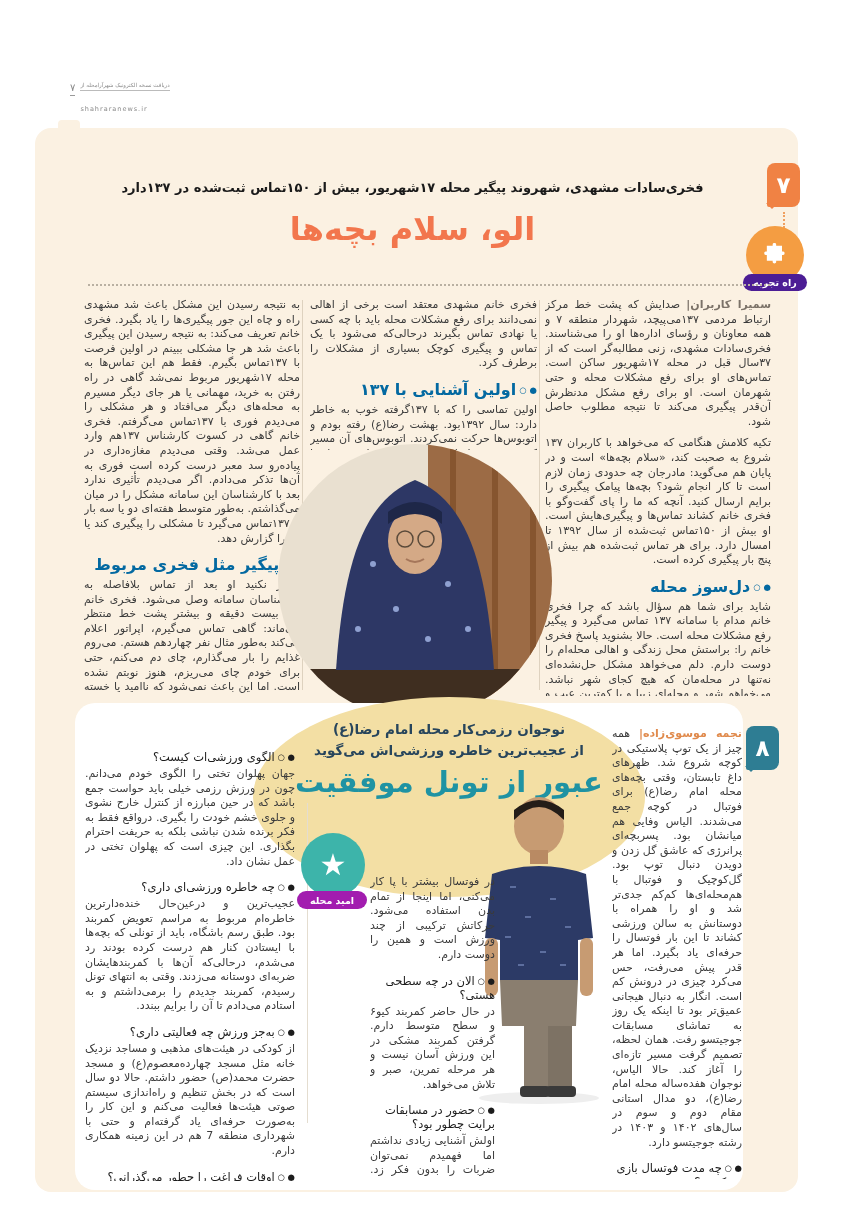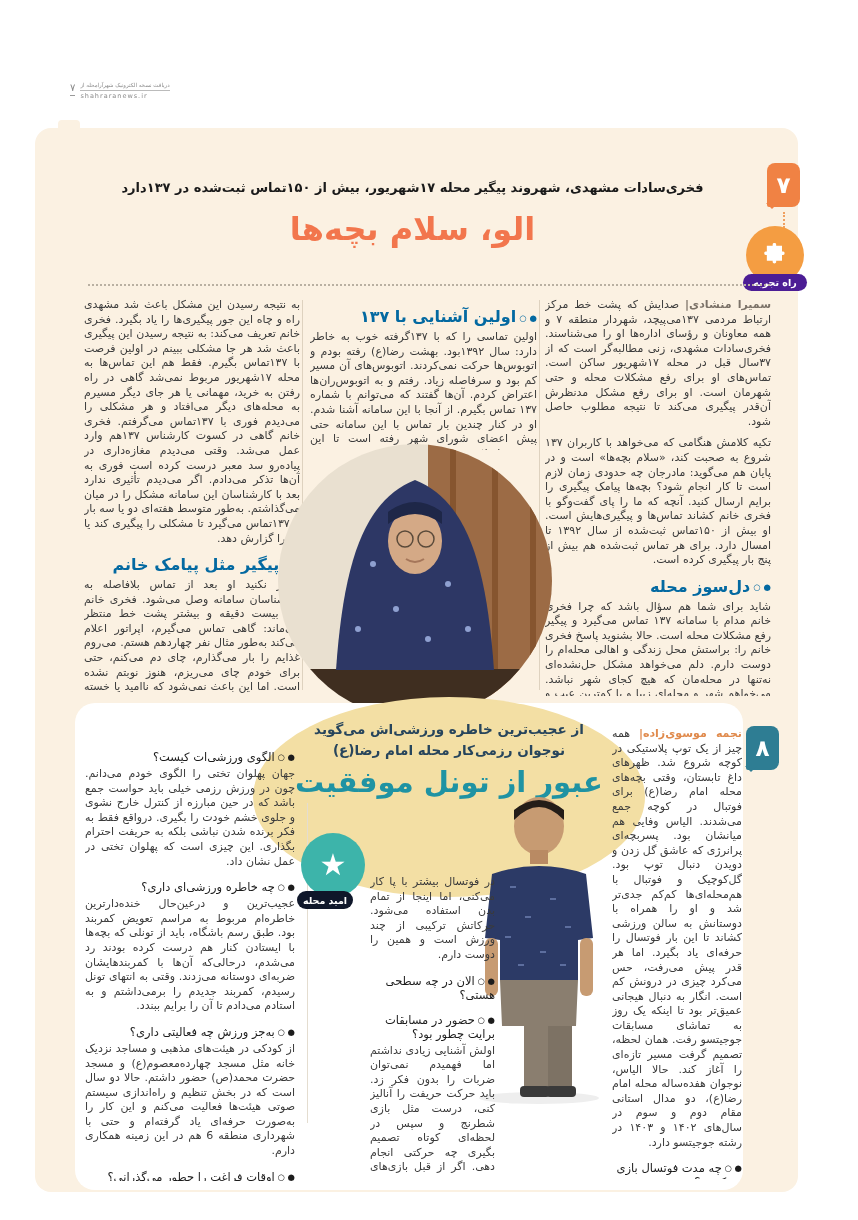--- a/index.html
+++ b/index.html
@@ -4,21 +4,21 @@
 <style>
   html,body{margin:0;padding:0;background:#ffffff;}
   body{font-family:"DejaVu Sans",sans-serif;}
   #page{position:relative;width:858px;height:1220px;background:#ffffff;overflow:hidden;}
   .abs{position:absolute;}
   
   #masthead{left:70px;top:82px;width:66px;display:flex;flex-direction:row;align-items:flex-start;gap:5px;}
   #mh-num{width:16px;text-align:center;color:#8a8a8a;font-size:10px;border-bottom:1px solid #9a9a9a;padding-bottom:2px;}
   #mh-text{direction:rtl;text-align:left;color:#8a8a8a;}
   #mh-line1{font-size:5.5px;white-space:nowrap;}
-  #mh-line2{font-size:6.5px;letter-spacing:1px;direction:ltr;border-top:1px solid #bbb;margin-top:2px;padding-top:1px;}
+  #mh-line2{font-size:6.5px;letter-spacing:1px;direction:ltr;border-top:1px solid #bbb;margin-top:2px;padding-top:14px;}
   
   #panel{left:35px;top:128px;width:763px;height:1064px;background:#fbf1e2;border-radius:16px;}
   #panel-notch{left:58px;top:120px;width:22px;height:14px;background:#fbf1e2;border-radius:4px 4px 0 0;}
   
   .tab{width:33px;height:44px;border-radius:8px 8px 8px 2px;color:#fff;font-size:23px;font-weight:bold;
        display:flex;align-items:center;justify-content:center;}
   .tab::after{content:"";position:absolute;left:-1px;bottom:-8px;border:6px solid transparent;border-top-color:inherit;}
   #tab7{left:767px;top:163px;background:#f08244;border-top-color:#f08244;}
   #tab8{left:746px;top:726px;background:#2e7d93;border-top-color:#2e7d93;}
   #dot-line7{left:783px;top:212px;height:16px;border-left:2px dotted #f0a060;}
@@ -47,21 +47,21 @@
   #a1-rule1{left:302px;top:300px;height:390px;}
   #a1-rule2{left:539px;top:300px;height:390px;}
   #woman-photo{left:278px;top:444px;width:274px;height:274px;border-radius:50%;overflow:hidden;z-index:1;}
   
   #card2{left:75px;top:703px;width:668px;height:487px;background:#ffffff;border-radius:20px;z-index:2;}
   #a2-circle{left:178px;top:-6px;width:392px;height:200px;background:#f3dfa4;border-radius:50%;z-index:1;}
   #a2-kicker{left:178px;top:16px;width:392px;text-align:center;direction:rtl;color:#27455c;font-weight:bold;font-size:13.5px;line-height:21px;z-index:2;}
   #a2-title{left:178px;top:62px;width:392px;text-align:center;direction:rtl;color:#1f93a3;font-weight:900;font-size:29px;z-index:2;}
   #hope-circle{left:226px;top:130px;width:64px;height:64px;background:#3db4aa;z-index:3;}
   #hope-star{color:#ffffff;font-size:30px;line-height:1;}
-  #hope-pill{left:222px;top:188px;width:56px;height:18px;background:#0f172a;z-index:3;}
+  #hope-pill{left:222px;top:188px;width:70px;height:18px;background:#a21caf;z-index:3;}
   #a2-rule{left:232px;top:100px;height:320px;background:#e4ddd0;width:1px;z-index:2;}
   #boy-photo{left:355px;top:83px;width:218px;height:320px;z-index:2;}
   #a2-col-left{left:10px;top:36px;width:210px;height:442px;z-index:3;}
   #a2-col-mid{left:295px;top:172px;width:125px;height:302px;z-index:3;}
   #a2-col-right{left:537px;top:24px;width:130px;height:452px;z-index:3;}
 </style>
 </head>
 <body>
 
 <div id="page">
@@ -87,34 +87,35 @@
   <div id="exp-pill" class="abs badge-pill">راه تجربه</div>
 
   <div id="a1-kicker" class="abs">فخری‌سادات مشهدی، شهروند پیگیر محله ۱۷شهریور، بیش از ۱۵۰تماس ثبت‌شده در ۱۳۷دارد</div>
   <div id="a1-headline" class="abs">الو، سلام بچه‌ها</div>
   <div id="a1-sep" class="abs"></div>
 
   <div id="a1-rule1" class="abs vrule"></div>
   <div id="a1-rule2" class="abs vrule"></div>
 
   <div id="a1-col-right" class="col">
-    <p class="p"><span class="byline">سمیرا منشادی|</span> <span>صدایش که پشت خط مرکز ارتباط مردمی ۱۳۷می‌پیچد، شهردار منطقه ۷ و همه معاونان و رؤسای اداره‌ها او را می‌شناسند. فخری‌سادات مشهدی، زنی مطالبه‌گر است که از ۳۷سال قبل در محله ۱۷شهریور ساکن است. تماس‌های او برای رفع مشکلات محله و حتی شهرمان است. او برای رفع مشکل مدنظرش آن‌قدر پیگیری می‌کند تا نتیجه مطلوب حاصل شود.</span></p>
+    <p class="p"><span class="byline">سمیرا کاربران|</span> <span>صدایش که پشت خط مرکز ارتباط مردمی ۱۳۷می‌پیچد، شهردار منطقه ۷ و همه معاونان و رؤسای اداره‌ها او را می‌شناسند. فخری‌سادات مشهدی، زنی مطالبه‌گر است که از ۳۷سال قبل در محله ۱۷شهریور ساکن است. تماس‌های او برای رفع مشکلات محله و حتی شهرمان است. او برای رفع مشکل مدنظرش آن‌قدر پیگیری می‌کند تا نتیجه مطلوب حاصل شود.</span></p>
     <p class="p">تکیه کلامش هنگامی که می‌خواهد با کاربران ۱۳۷ شروع به صحبت کند، «سلام بچه‌ها» است و در پایان هم می‌گوید: مادرجان چه حدودی زمان لازم است تا کار انجام شود؟ بچه‌ها پیامک پیگیری را برایم ارسال کنید. آنچه که ما را پای گفت‌وگو با فخری خانم کشاند تماس‌ها و پیگیری‌هایش است. او بیش از ۱۵۰تماس ثبت‌شده از سال ۱۳۹۲ تا امسال دارد. برای هر تماس ثبت‌شده هم بیش از پنج بار پیگیری کرده است.</p>
     <div class="sub">دل‌سوز محله</div>
     <p class="p">شاید برای شما هم سؤال باشد که چرا فخری خانم مدام با سامانه ۱۳۷ تماس می‌گیرد و پیگیر رفع مشکلات محله است. حالا بشنوید پاسخ فخری خانم را: براستش محل زندگی و اهالی محله‌ام را دوست دارم. دلم می‌خواهد مشکل حل‌نشده‌ای نه‌تنها در محله‌مان که هیچ کجای شهر نباشد. می‌خواهم شهر و محله‌ای زیبا و با کمترین عیب و نقص داشته باشیم. به همین خاطر وظیفه خودم می‌دانم که مشکلات را به گوش مسئولان برسانم تا رفع شود.</p>
   </div>
 
   <div id="a1-col-mid" class="col">
+    <p class="p">فخری خانم مشهدی معتقد است برخی از اهالی نمی‌دانند برای رفع مشکلات محله باید با چه کسی یا نهادی تماس بگیرند درحالی‌که می‌شود با یک تماس و پیگیری کوچک بسیاری از مشکلات را برطرف کرد.</p>
     <div class="sub">اولین آشنایی با ۱۳۷</div>
     <p class="p">اولین تماسی را که با ۱۳۷گرفته خوب به خاطر دارد: سال ۱۳۹۲بود. بهشت رضا(ع) رفته بودم و اتوبوس‌ها حرکت نمی‌کردند. اتوبوس‌های آن مسیر کم بود و سرفاصله زیاد. رفتم و به اتوبوس‌ران‌ها اعتراض کردم. آن‌ها گفتند که می‌توانم با شماره ۱۳۷ تماس بگیرم. از آنجا با این سامانه آشنا شدم. او در کنار چندین بار تماس با این سامانه حتی پیش اعضای شورای شهر رفته است تا این موضوع اصلاح شود.</p>
   </div>
 
   <div id="a1-col-left" class="col">
     <p class="p">به نتیجه رسیدن این مشکل باعث شد مشهدی راه و چاه این جور پیگیری‌ها را یاد بگیرد. فخری خانم تعریف می‌کند: به نتیجه رسیدن این پیگیری باعث شد هر جا مشکلی ببینم در اولین فرصت با ۱۳۷تماس بگیرم. فقط هم این تماس‌ها به محله ۱۷شهریور مربوط نمی‌شد گاهی در راه رفتن به خرید، مهمانی یا هر جای دیگر مسیرم به محله‌های دیگر می‌افتاد و هر مشکلی را می‌دیدم فوری با ۱۳۷تماس می‌گرفتم. فخری خانم گاهی در کسوت کارشناس ۱۳۷هم وارد عمل می‌شد. وقتی می‌دیدم مغازه‌داری در پیاده‌رو سد معبر درست کرده است فوری به آن‌ها تذکر می‌دادم. اگر می‌دیدم تأثیری ندارد بعد با کارشناسان این سامانه مشکل را در میان می‌گذاشتم. به‌طور متوسط هفته‌ای دو یا سه بار با ۱۳۷تماس می‌گیرد تا مشکلی را پیگیری کند یا آن را گزارش دهد.</p>
-    <div class="sub">پیگیر مثل پیامک خانم</div>
+    <div class="sub">پیگیر مثل فخری مربوط</div>
     <p class="p">تصور نکنید او بعد از تماس بلافاصله به کارشناسان سامانه وصل می‌شود. فخری خانم گاه بیست دقیقه و بیشتر پشت خط منتظر می‌ماند: گاهی تماس می‌گیرم، اپراتور اعلام می‌کند به‌طور مثال نفر چهاردهم هستم. می‌روم غذایم را بار می‌گذارم، چای دم می‌کنم، حتی برای خودم چای می‌ریزم، هنوز نوبتم نشده است. اما این باعث نمی‌شود که ناامید یا خسته بشوم.</p>
 
   </div>
 
   <div id="woman-photo" class="abs">
     <svg width="274" height="274" viewBox="0 0 274 274">
       <rect width="274" height="274" fill="#e9e0d0"></rect>
       <rect x="150" width="124" height="274" fill="#9c6b45"></rect>
       <rect x="172" width="6" height="274" fill="#86552f"></rect>
       <rect x="214" width="6" height="274" fill="#86552f"></rect>
@@ -133,22 +134,22 @@
       <circle cx="148" cy="95" r="8" fill="none" stroke="#5a4a3a" stroke-width="1.5"></circle>
       <path d="M128 115 Q137 121 146 115" stroke="#a5765a" stroke-width="2" fill="none"></path>
     </svg>
   </div>
 
   <div id="tab8" class="abs tab">۸</div>
 
   <div id="card2" class="abs">
     <div id="a2-circle" class="abs"></div>
     <div id="a2-kicker" class="abs">
+      <div>نوجوان رزمی‌کار محله امام رضا(ع)</div>
       <div>از عجیب‌ترین خاطره ورزشی‌اش می‌گوید</div>
-      <div>نوجوان رزمی‌کار محله امام رضا(ع)</div>
     </div>
     <div id="a2-title" class="abs">عبور از تونل موفقیت</div>
 
     <div id="hope-circle" class="abs badge-circle">
       <span id="hope-star">★</span>
     </div>
     <div id="hope-pill" class="abs badge-pill">امید محله</div>
 
     <div id="a2-rule" class="abs"></div>
 
@@ -181,29 +182,30 @@
 
     <div id="a2-col-right" class="col">
       <p class="p"><span class="byline2">نجمه موسوی‌زاده|</span> <span>همه چیز از یک توپ پلاستیکی در کوچه شروع شد. ظهرهای داغ تابستان، وقتی بچه‌های محله امام رضا(ع) برای فوتبال در کوچه جمع می‌شدند. الیاس وفایی هم میانشان بود. پسربچه‌ای پرانرژی که عاشق گل زدن و دویدن دنبال توپ بود. گل‌کوچیک و فوتبال با هم‌محله‌ای‌ها کم‌کم جدی‌تر شد و او را همراه با دوستانش به سالن ورزشی کشاند تا این بار فوتسال را حرفه‌ای یاد بگیرد. اما هر قدر پیش می‌رفت، حس می‌کرد چیزی در درونش کم است. انگار به دنبال هیجانی عمیق‌تر بود تا اینکه یک روز به تماشای مسابقات جوجیتسو رفت. همان لحظه، تصمیم گرفت مسیر تازه‌ای را آغاز کند. حالا الیاس، نوجوان هفده‌ساله محله امام رضا(ع)، دو مدال استانی مقام دوم و سوم در سال‌های ۱۴۰۲ و ۱۴۰۳ در رشته جوجیتسو دارد.</span></p>
       <div class="q">چه مدت فوتسال بازی می‌کردی؟</div>
 
     </div>
 
     <div id="a2-col-mid" class="col">
       <p class="p">در فوتسال بیشتر با پا کار می‌کنی، اما اینجا از تمام بدن استفاده می‌شود. حرکاتش ترکیبی از چند ورزش است و همین را دوست دارم.</p>
       <div class="q">الان در چه سطحی هستی؟</div>
+      <p class="p">در حال حاضر کمربند کیو۶ و سطح متوسط دارم. گرفتن کمربند مشکی در این ورزش آسان نیست و هر مرحله تمرین، صبر و تلاش می‌خواهد.</p>
       <div class="q">حضور در مسابقات برایت چطور بود؟</div>
       <p class="p">اولش آشنایی زیادی نداشتم اما فهمیدم نمی‌توان ضربات را بدون فکر زد. باید حرکت حریفت را آنالیز کنی، درست مثل بازی شطرنج و سپس در لحظه‌ای کوتاه تصمیم بگیری چه حرکتی انجام دهی. اگر از قبل بازی‌های حریف را دیده باشی مسلط‌تر به حریف هستی.</p>
     </div>
 
     <div id="a2-col-left" class="col">
       <div class="q">الگوی ورزشی‌ات کیست؟</div>
       <p class="p">جهان پهلوان تختی را الگوی خودم می‌دانم. چون در ورزش رزمی خیلی باید حواست جمع باشد که در حین مبارزه از کنترل خارج نشوی و جلوی خشم خودت را بگیری. درواقع فقط به فکر برنده شدن نباشی بلکه به حریفت احترام بگذاری. این چیزی است که پهلوان تختی در عمل نشان داد.</p>
       <div class="q">چه خاطره ورزشی‌ای داری؟</div>
       <p class="p">عجیب‌ترین و درعین‌حال خنده‌دارترین خاطره‌ام مربوط به مراسم تعویض کمربند بود. طبق رسم باشگاه، باید از تونلی که بچه‌ها با ایستادن کنار هم درست کرده بودند رد می‌شدم، درحالی‌که آن‌ها با کمربندهایشان ضربه‌ای دوستانه می‌زدند. وقتی به انتهای تونل رسیدم، کمربند جدیدم را برمی‌داشتم و به استادم می‌دادم تا آن را برایم ببندد.</p>
       <div class="q">به‌جز ورزش چه فعالیتی داری؟</div>
-      <p class="p">از کودکی در هیئت‌های مذهبی و مساجد نزدیک خانه مثل مسجد چهارده‌معصوم(ع) و مسجد حضرت محمد(ص) حضور داشتم. حالا دو سال است که در بخش تنظیم و راه‌اندازی سیستم صوتی هیئت‌ها فعالیت می‌کنم و این کار را به‌صورت حرفه‌ای یاد گرفته‌ام و حتی با شهرداری منطقه 6 هم در این زمینه همکاری دارم.</p>
+      <p class="p">از کودکی در هیئت‌های مذهبی و مساجد نزدیک خانه مثل مسجد چهارده‌معصوم(ع) و مسجد حضرت محمد(ص) حضور داشتم. حالا دو سال است که در بخش تنظیم و راه‌اندازی سیستم صوتی هیئت‌ها فعالیت می‌کنم و این کار را به‌صورت حرفه‌ای یاد گرفته‌ام و حتی با شهرداری منطقه 7 هم در این زمینه همکاری دارم.</p>
       <div class="q">اوقات فراغت را چطور می‌گذرانی؟</div>
 
     </div>
   </div>
 
 </div>
 
 </body></html>

